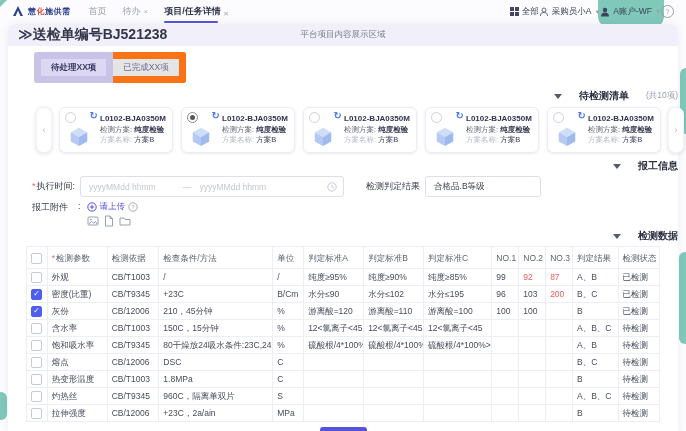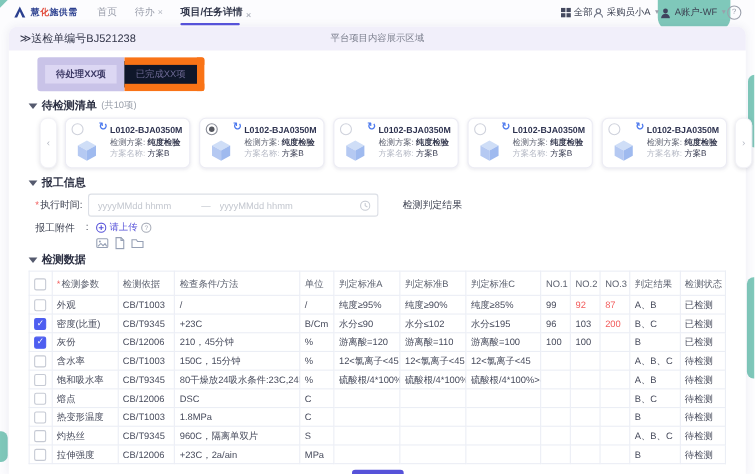--- a/index.html
+++ b/index.html
@@ -24,29 +24,29 @@
   .tb-tab.active{color:#32374b;font-weight:bold;align-items:flex-end;}
   .tb-tab.active::after{content:'';position:absolute;left:0;right:10px;bottom:-5px;height:2px;background:#5652d9;border-radius:2px;}
   .tb-right{margin-left:auto;display:flex;align-items:flex-end;font-size:8.5px;color:#3c4152;}
   .tb-item{display:flex;align-items:center;gap:3px;}
   .carat{font-size:6px;color:#9aa0ab;}
   .help{width:11px;height:11px;border:1px solid #9ba0ac;border-radius:50%;font-size:7px;color:#9ba0ac;display:flex;align-items:center;justify-content:center;}
 
   
   .panel{position:absolute;z-index:2;left:8px;right:8px;top:24px;bottom:0;background:#fff;border-radius:8px 8px 0 0;box-shadow:0 0 8px rgba(70,70,120,.08);}
   .docbar{position:relative;height:22px;background:#f1effa;border-radius:8px 8px 0 0;display:flex;align-items:center;}
-  .doc-no{margin-left:10px;font-size:10px;font-weight:normal;color:#33364a;}
+  .doc-no{margin-left:10px;font-size:14px;font-weight:bold;color:#33364a;}
   .doc-note{position:absolute;left:0;right:0;text-align:center;font-size:8.5px;color:#7a7e8c;}
 
   .filters{display:flex;margin:6px 0 0 26px;}
   .ftab{height:17px;display:inline-flex;align-items:center;padding:0 10px;font-size:8.5px;border:7px solid #f97316;cursor:pointer;}
   .ftab.active{background:#dcd7f3;border-color:#c9c3e8;color:#3d3a66;font-weight:bold;border-radius:3px 0 0 3px;}
-  .ftab.idle{background:#0f172a;color:#6c6893;border-left:none;border-radius:0 3px 3px 0;}
-
-  .sec-title{display:flex;align-items:center;margin:6px 0 0 18px;font-size:10px;font-weight:bold;color:#2b2f42;gap:4px;}
+  .ftab.idle{background:#e5e5e5;color:#6c6893;border-left:none;border-radius:0 3px 3px 0;}
+
+  .sec-title{display:flex;align-items:center;margin:6px 0 0 18px;font-size:10px;font-weight:bold;color:#2b2f42;gap:17px;justify-content:flex-end;}
   .caret{width:0;height:0;border-left:4px solid transparent;border-right:4px solid transparent;border-top:5px solid #555a6e;}
   .count{font-size:8.5px;color:#9aa0ab;font-weight:normal;}
 
   .carousel{display:flex;align-items:center;margin:4px 24px 0 28px;gap:7px;}
   .arrow{width:14px;height:44px;background:#fff;border:1px solid #f1f1f6;border-radius:7px;box-shadow:0 1px 4px rgba(60,60,90,.16);display:flex;align-items:center;justify-content:center;font-size:9px;color:#b3b7c2;cursor:pointer;flex:0 0 auto;}
   .cards{display:flex;gap:8px;flex:1;}
   .card{position:relative;width:112px;height:44px;background:#fff;border:1px solid #ececf4;border-radius:6px;box-shadow:0 1px 3px rgba(80,80,120,.10);display:flex;align-items:center;flex:0 0 auto;}
   .radio{position:absolute;top:4px;left:5px;width:9px;height:9px;border:1px solid #cfd2dc;border-radius:50%;background:#fff;}
   .radio.sel{border-color:#8a8d98;}
   .radio.sel::after{content:'';position:absolute;left:2px;top:2px;right:2px;bottom:2px;border-radius:50%;background:#55575f;}
@@ -272,20 +272,23 @@
         <span class="sep">—</span>
         <input class="ghost" placeholder="yyyyMMdd hhmm" style="">
         <span class="icon-right">
           <svg width="10" height="10" viewBox="0 0 10 10">
               <circle cx="5" cy="5" r="4.2" fill="none" stroke="#c8ccd4" stroke-width="1"></circle>
               <path d="M5,2.6 L5,5 L7,6.2" fill="none" stroke="#c8ccd4" stroke-width="1"></path>
             </svg>
         </span>
       </div>
       <span class="flabel ml22">检测判定结果</span>
+      <div class="inputbox resbox">
+        <input class="ghost res-input" value="合格品.B等级" style="">
+      </div>
     </div>
 
     <div class="attach-row">
       <span class="flabel">报工附件</span>
       <span class="flabel ml10">:</span>
       <div class="attach-col">
         <span class="upload-line">
           <svg width="10" height="10" viewBox="0 0 10 10">
               <circle cx="5" cy="5" r="4.2" fill="none" stroke="#5652d9" stroke-width="1"></circle>
               <path d="M5,2.8 L5,7.2 M2.8,5 L7.2,5" stroke="#5652d9" stroke-width="1"></path>

